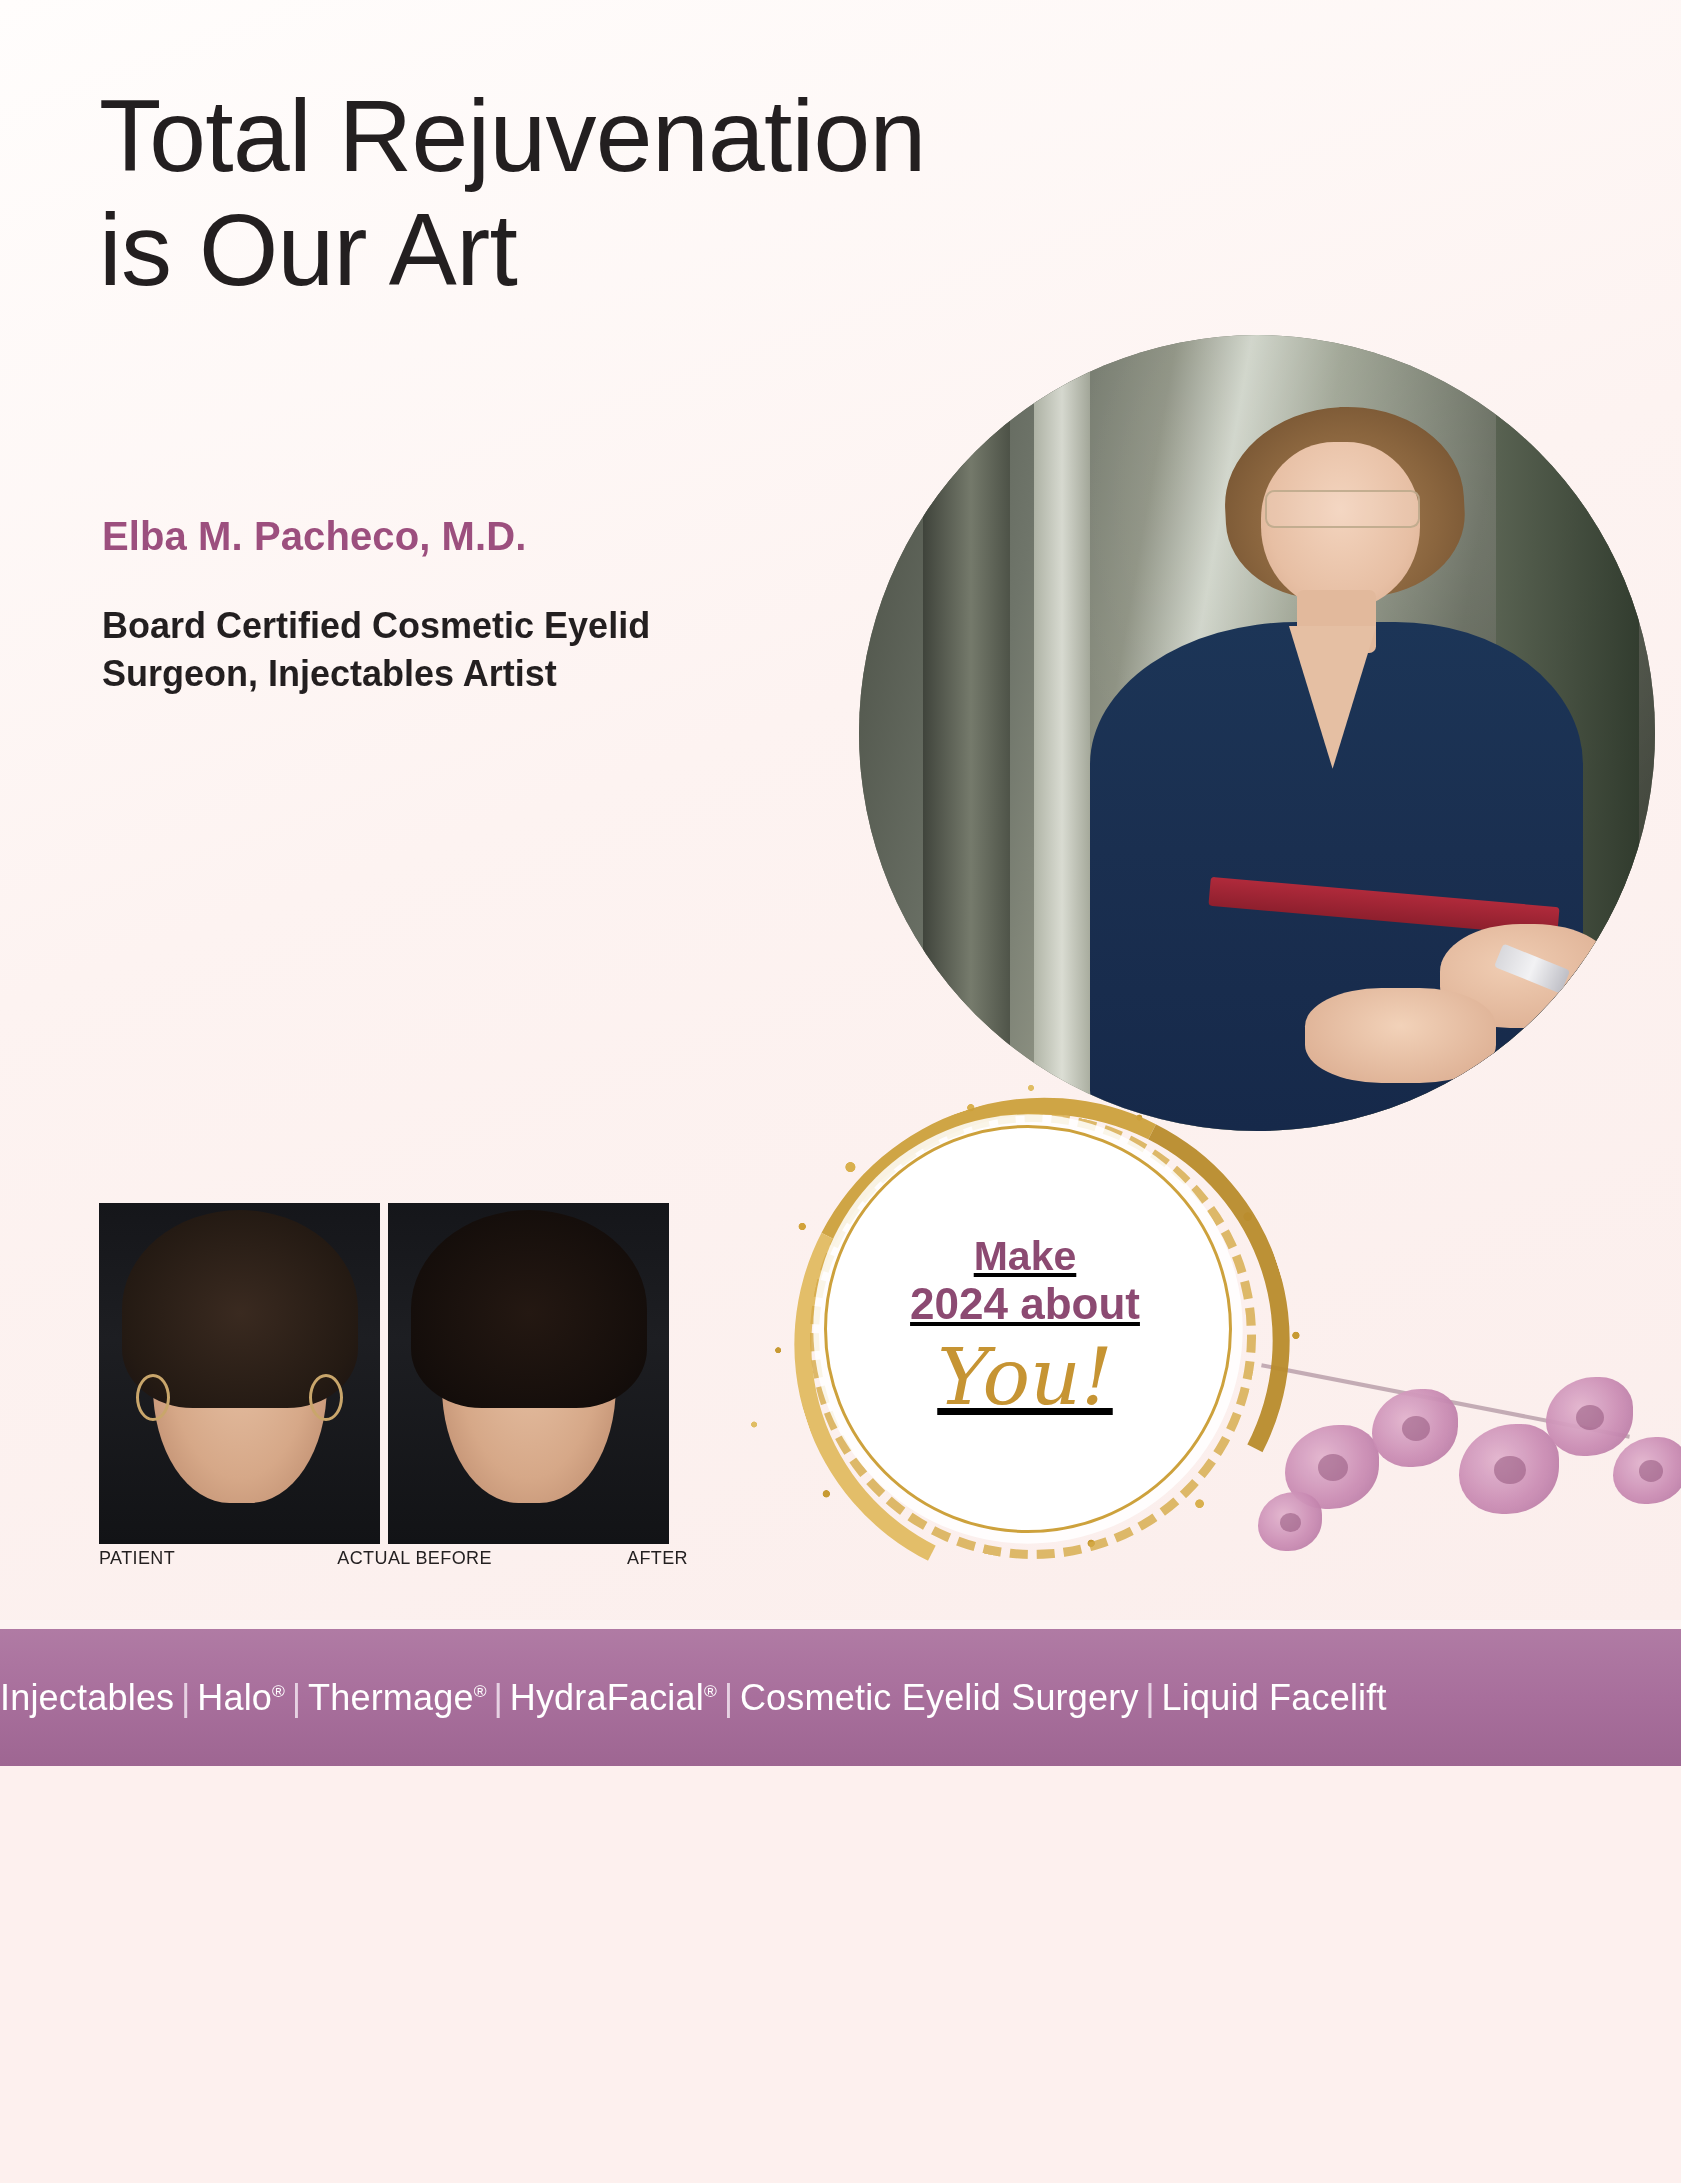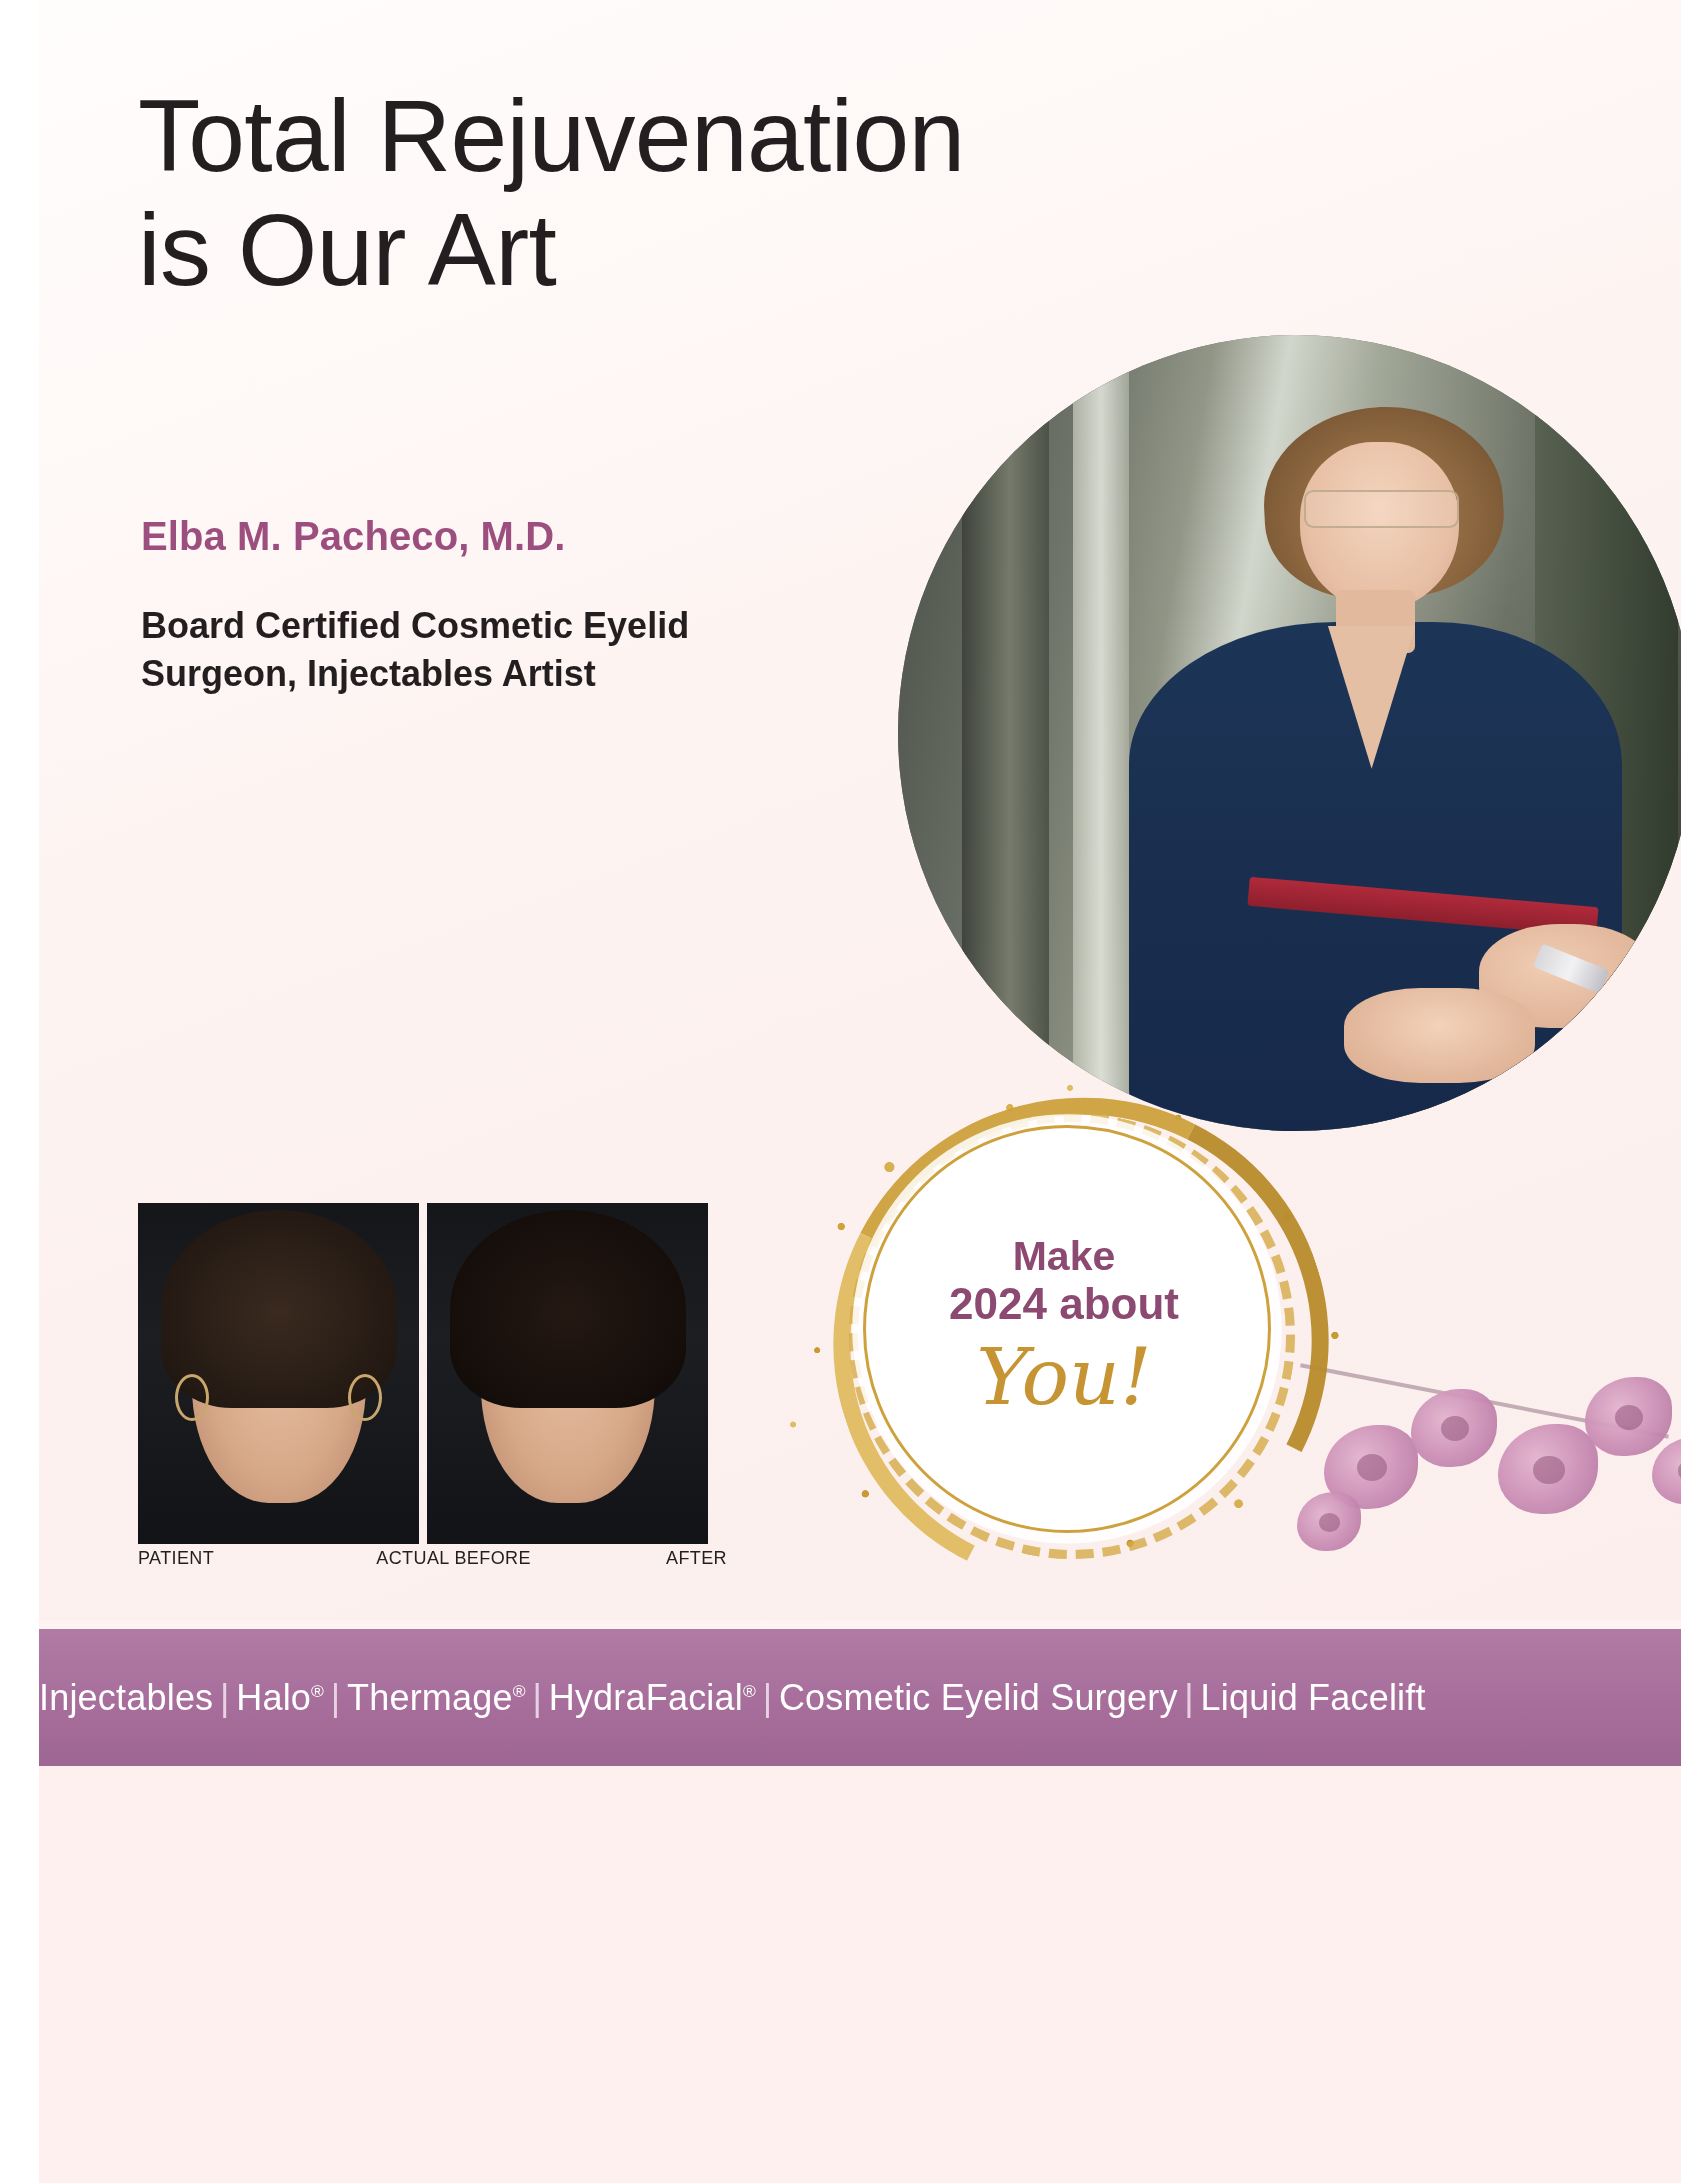--- a/index.html
+++ b/index.html
@@ -12,21 +12,20 @@
     height: 2183px;
     font-family: "Liberation Sans", sans-serif;
     position: relative;
     overflow: hidden;
   }
 
   .page {
     position: absolute;
     inset: 0;
     background: #fdf4f2;
-    margin-left: 39px;
   }
 
   
   .top-area {
     position: absolute;
     left: 0; top: 0;
     width: 1681px; height: 1620px;
     background: linear-gradient(160deg, #fffdfc 0%, #fdf3f1 45%, #fbeeec 100%);
   }
 
@@ -233,20 +232,21 @@
   }
   .badge-text {
     position: absolute;
     left: 94px; top: 47px;
     width: 402px; height: 402px;
     display: flex;
     flex-direction: column;
     align-items: center;
     justify-content: center;
     text-align: center;
+    text-decoration: underline;
   }
   .badge-make {
     font-size: 41px;
     font-weight: 700;
     color: #8c4a72;
     line-height: 1.05;
   }
   .badge-year {
     font-size: 44px;
     font-weight: 700;

